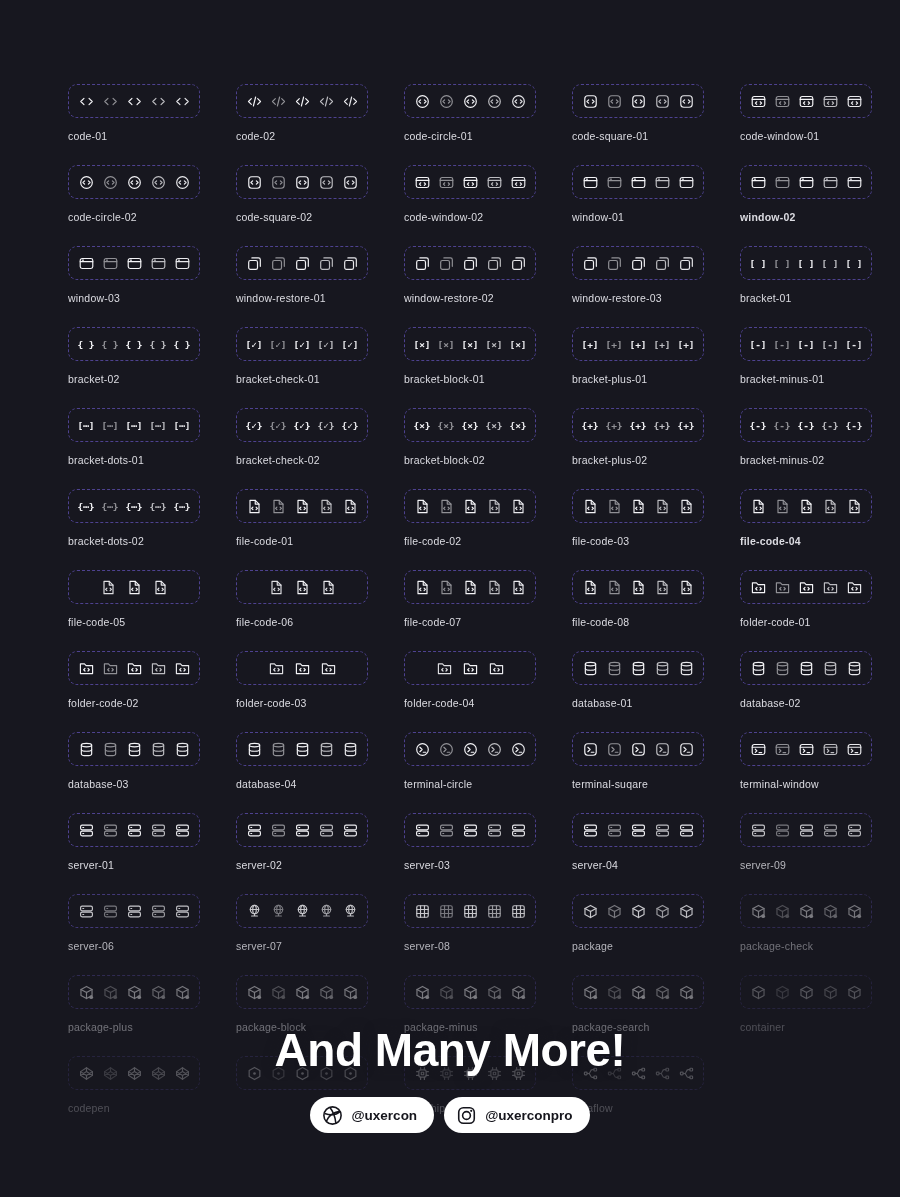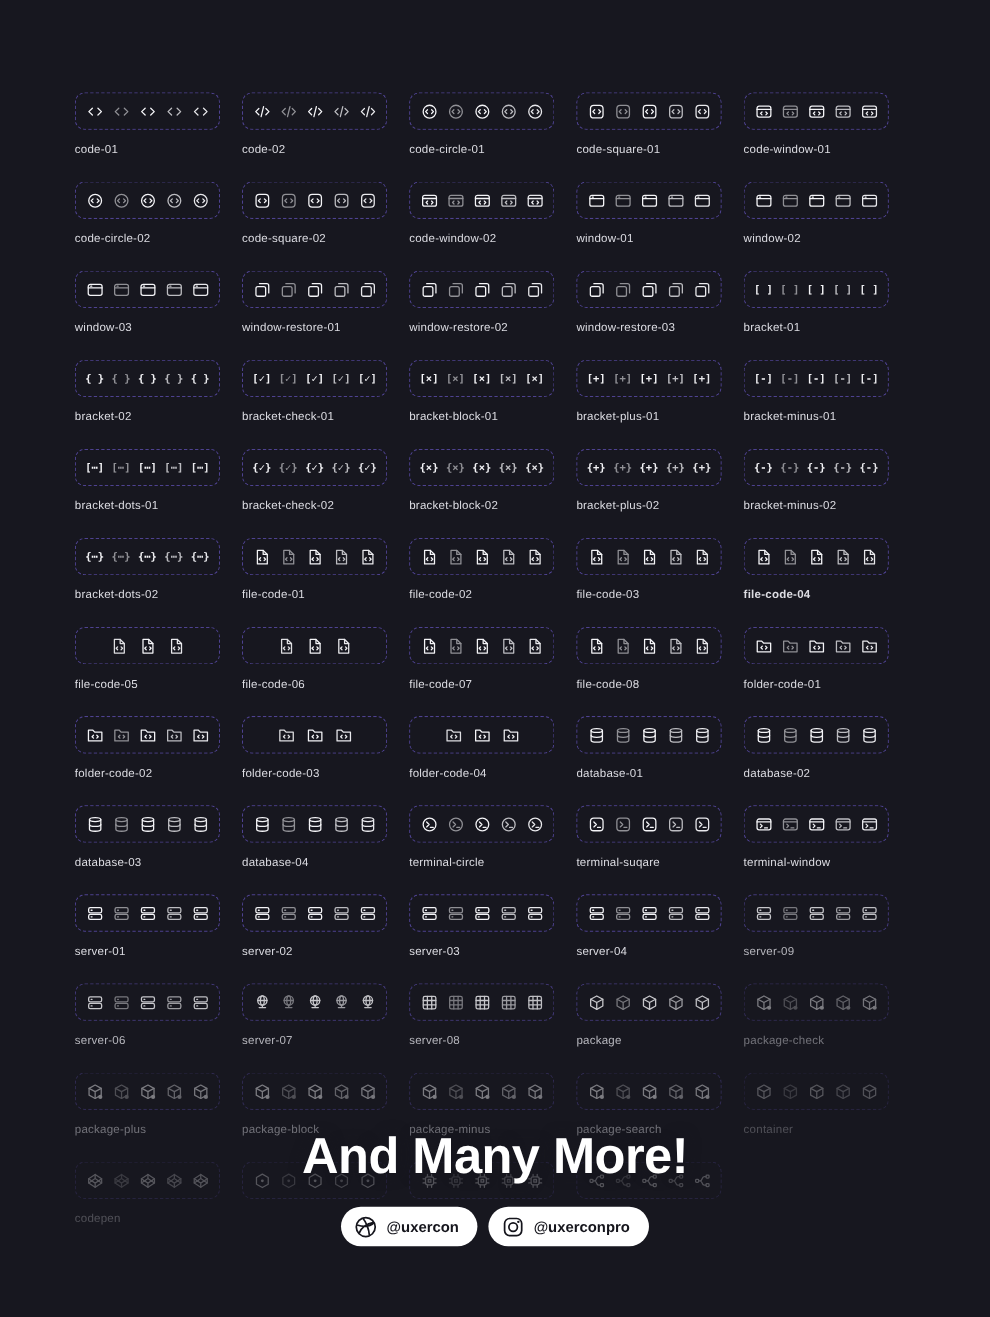--- a/index.html
+++ b/index.html
@@ -4,21 +4,21 @@
 <style>
   html,body{margin:0;padding:0;background:#101016;}
   .stage{
     position:relative;width:900px;height:1197px;margin:0 auto;
     background:#17171f;overflow:hidden;
     font-family:"Liberation Sans",sans-serif;
   }
   .grid{
     position:absolute;left:68px;top:84px;
     display:grid;grid-template-columns:repeat(5,132px);
-    column-gap:20px;grid-auto-rows:81px;
+    column-gap:36px;grid-auto-rows:81px;
   }
   .group{display:block;}
   .box{
     box-sizing:border-box;width:132px;height:34px;
     border:1.5px dashed #4e4290;border-radius:9px;
     display:flex;align-items:center;padding:0 9px;
   }
   .box.n5{justify-content:space-between;}
   .box.n3{justify-content:center;gap:10px;}
   .icon{
@@ -354,21 +354,21 @@
           </span>
           <span class="icon" style="opacity: 0.95;">
             <svg width="15" height="15" viewBox="0 0 16 16" fill="none" stroke="currentColor" stroke-width="1.25" stroke-linecap="round" stroke-linejoin="round">
               <rect x="1.3" y="2.7" width="13.4" height="10.6" rx="2"></rect>
               <path d="M1.3 6h13.4M3.7 4.4h1"></path>
             </svg>
           </span>
         </div>
         <div class="label">window-01</div>
       </div>
-      <div class="group" style="opacity: 1;">
+      <div class="group" style="opacity: 1; font-weight: bold;">
         <div class="box n5">
           <span class="icon" style="opacity: 1;">
             <svg width="15" height="15" viewBox="0 0 16 16" fill="none" stroke="currentColor" stroke-width="1.25" stroke-linecap="round" stroke-linejoin="round">
               <rect x="1.3" y="2.7" width="13.4" height="10.6" rx="2"></rect>
               <path d="M1.3 6h13.4M3.7 4.4h1"></path>
             </svg>
           </span>
           <span class="icon" style="opacity: 0.55;">
             <svg width="15" height="15" viewBox="0 0 16 16" fill="none" stroke="currentColor" stroke-width="1.25" stroke-linecap="round" stroke-linejoin="round">
               <rect x="1.3" y="2.7" width="13.4" height="10.6" rx="2"></rect>

